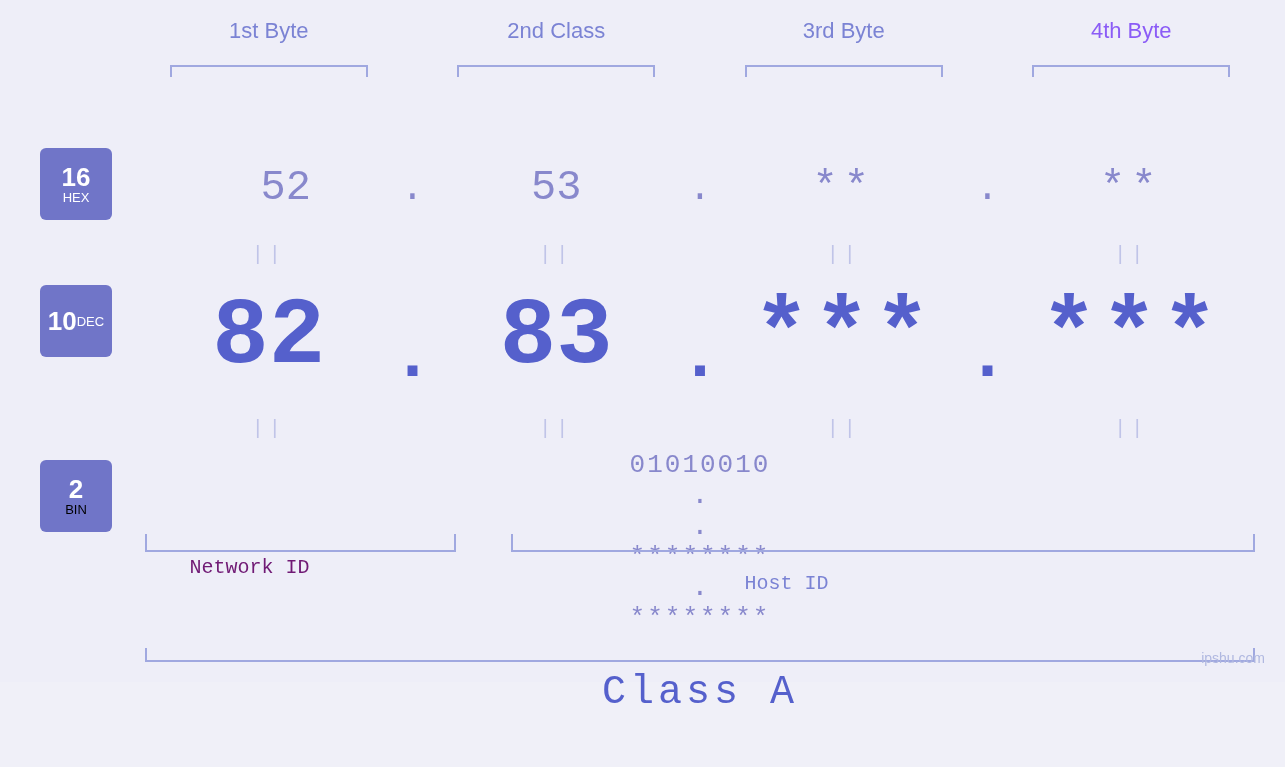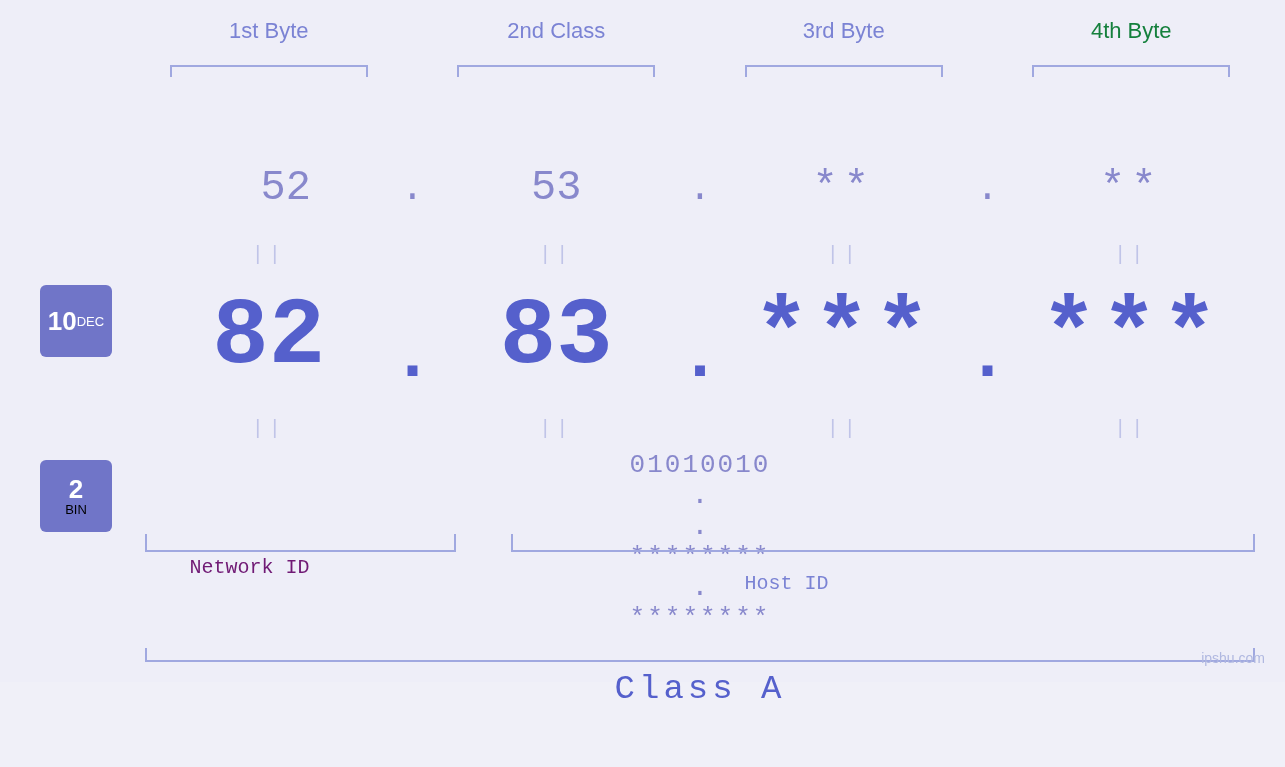--- a/index.html
+++ b/index.html
@@ -57,21 +57,21 @@
     <div class="col-dot"></div>
     <div class="col-item">
       <span style="color:#7b83d4; font-size:22px; font-family:Arial,sans-serif;">2nd Class</span>
     </div>
     <div class="col-dot"></div>
     <div class="col-item">
       <span style="color:#7b83d4; font-size:22px; font-family:Arial,sans-serif;">3rd Byte</span>
     </div>
     <div class="col-dot"></div>
     <div class="col-item">
-      <span style="color:#15803d; font-size:22px; font-family:Arial,sans-serif;">4th Byte</span>
+      <span style="color:#8b5cf6; font-size:22px; font-family:Arial,sans-serif;">4th Byte</span>
     </div>
   </div>
 
   <div style="position:absolute; top:56px; left:145px; right:30px; display:flex; align-items:center; height:20px;">
     <div class="col-item">
       <div style="width:80%; height:2px; background:#a0a8e0; position:relative;">
         <div style="position:absolute; left:0; top:0; width:2px; height:12px; background:#a0a8e0;"></div>
         <div style="position:absolute; right:0; top:0; width:2px; height:12px; background:#a0a8e0;"></div>
       </div>
     </div>
@@ -91,20 +91,24 @@
     </div>
     <div class="col-dot"></div>
     <div class="col-item">
       <div style="width:80%; height:2px; background:#a0a8e0; position:relative;">
         <div style="position:absolute; left:0; top:0; width:2px; height:12px; background:#a0a8e0;"></div>
         <div style="position:absolute; right:0; top:0; width:2px; height:12px; background:#a0a8e0;"></div>
       </div>
     </div>
   </div>
 
+  <div style="position:absolute; top:148px; left:40px; width:72px; height:72px; background:#7075c8; border-radius:6px; display:flex; flex-direction:column; align-items:center; justify-content:center;">
+    <span style="color:white; font-size:26px; font-weight:bold; line-height:1; font-family:Arial;">16</span>
+    <span style="color:white; font-size:13px; font-family:Arial;">HEX</span>
+  </div>
 
   <div style="position:absolute; top:148px; left:145px; right:30px; height:80px; display:flex; align-items:center;">
     <div class="col-item">
       <span style="color:#8888cc; font-size:42px; font-family:'Courier New',monospace;margin-left:34px;">52</span>
     </div>
     <div class="col-dot">
       <span style="color:#8888cc; font-size:38px; font-family:'Courier New',monospace;">.</span>
     </div>
     <div class="col-item">
       <span style="color:#8888cc; font-size:42px; font-family:'Courier New',monospace;">53</span>
@@ -225,21 +229,21 @@
     </div>
 
     <div style="position:absolute; left:54%; top:22px;margin-top:16px;">
       <span style="color:#7b83d4; font-size:20px; font-family:'Courier New',monospace;">Host ID</span>
     </div>
   </div>
 
   <div style="position:absolute; top:648px; left:145px; right:30px;">
     <div style="width:100%; height:14px; border-left:2px solid #a0a8e0; border-bottom:2px solid #a0a8e0; border-right:2px solid #a0a8e0;"></div>
     <div style="text-align:center; margin-top:8px;">
-      <span style="color:#5560cc; font-size:34px; font-family:'Courier New',monospace; letter-spacing:4px;">Class A</span>
+      <span style="color:#5560cc; font-size:40px; font-family:'Courier New',monospace; letter-spacing:4px;">Class A</span>
     </div>
   </div>
 
   <div style="position:absolute; bottom:14px; right:20px;">
     <span style="color:#b0b8e0; font-size:14px; font-family:Arial,sans-serif;">ipshu.com</span>
   </div>
 
 </div>
 
 </body></html>

